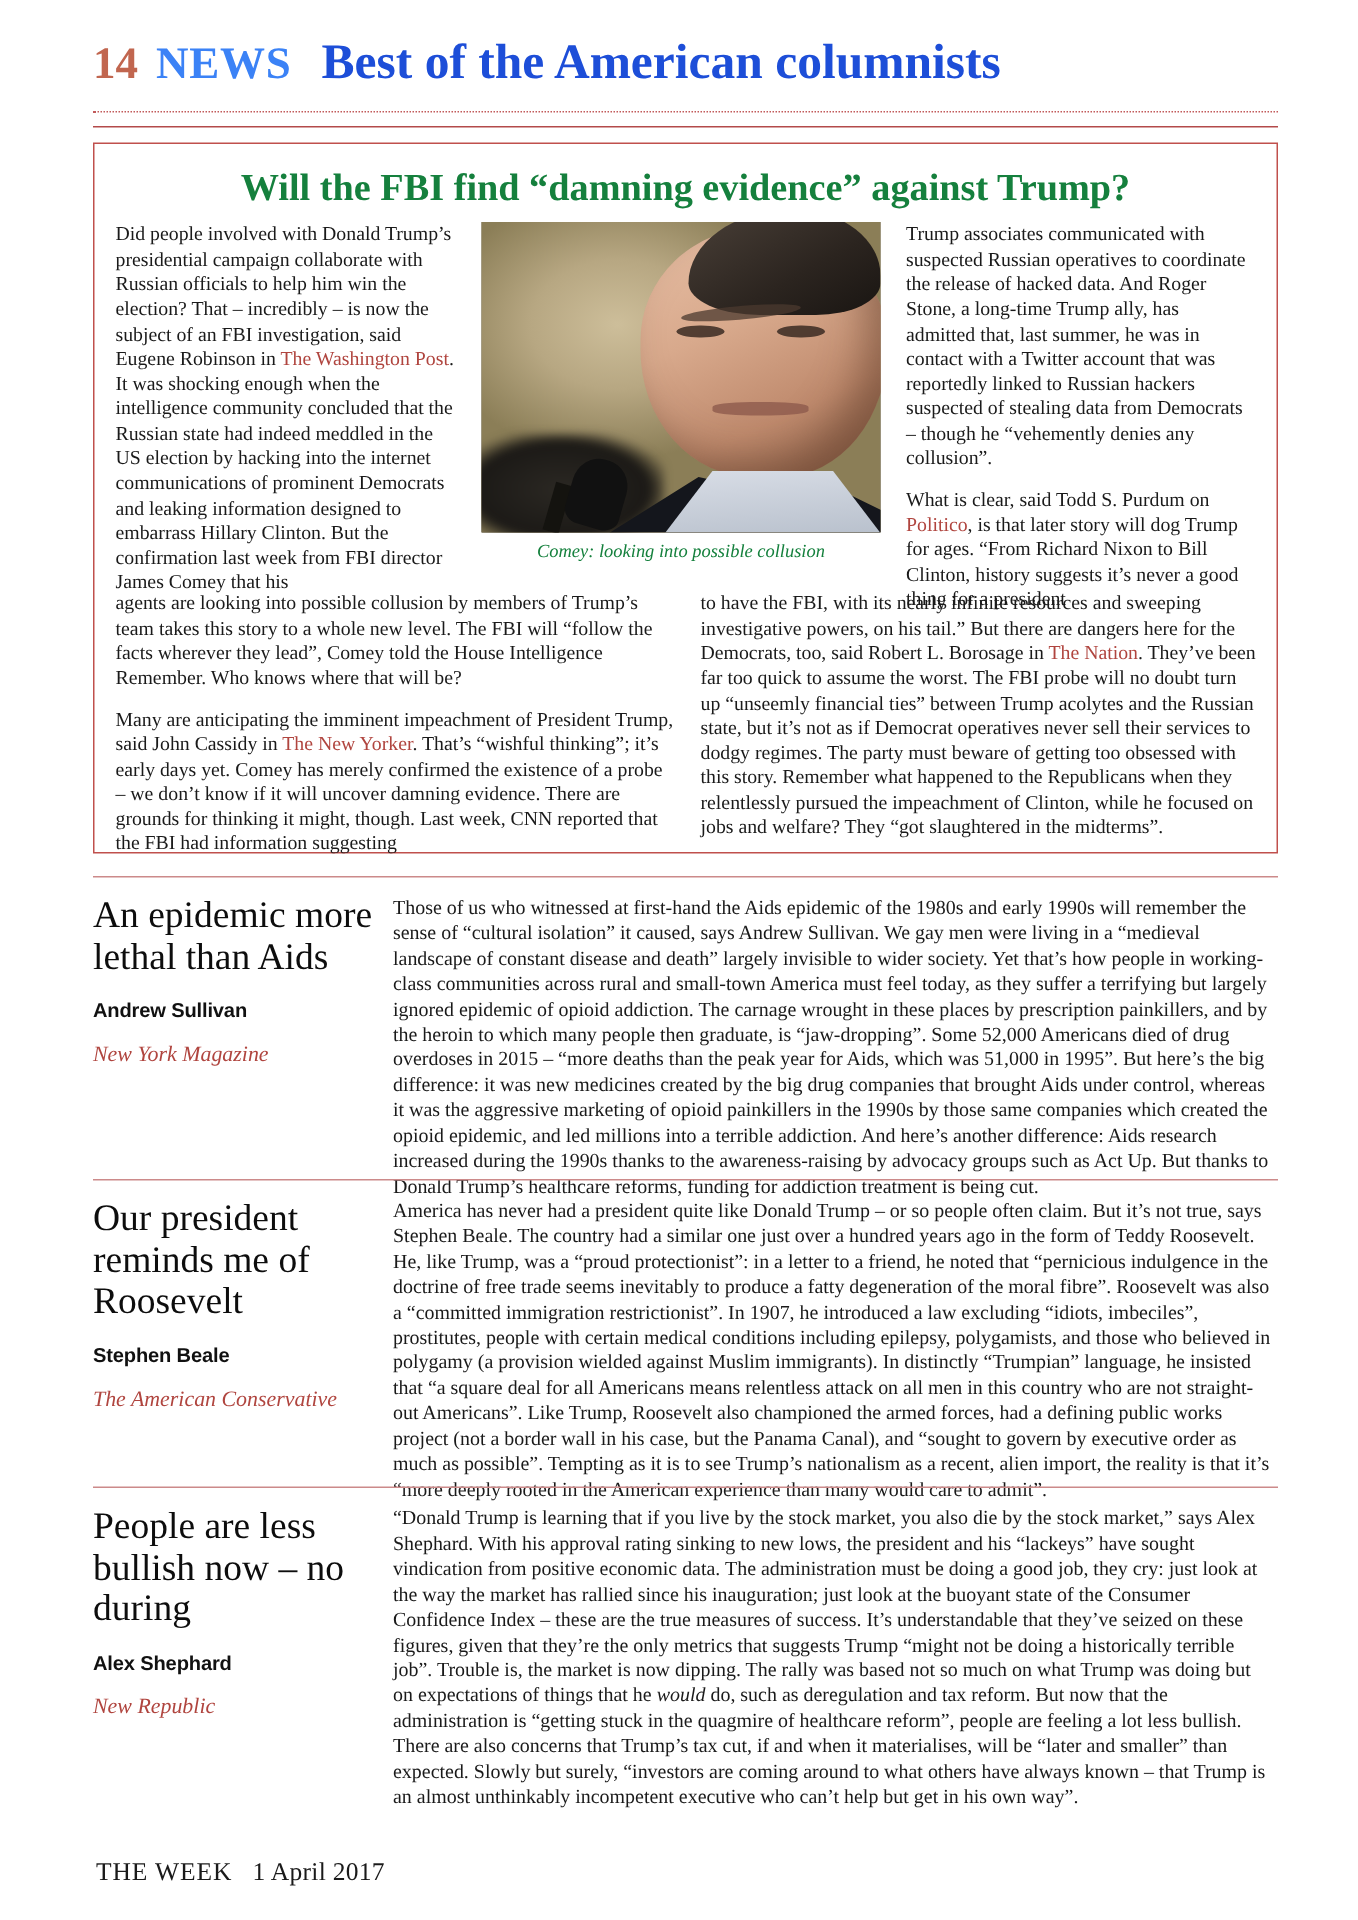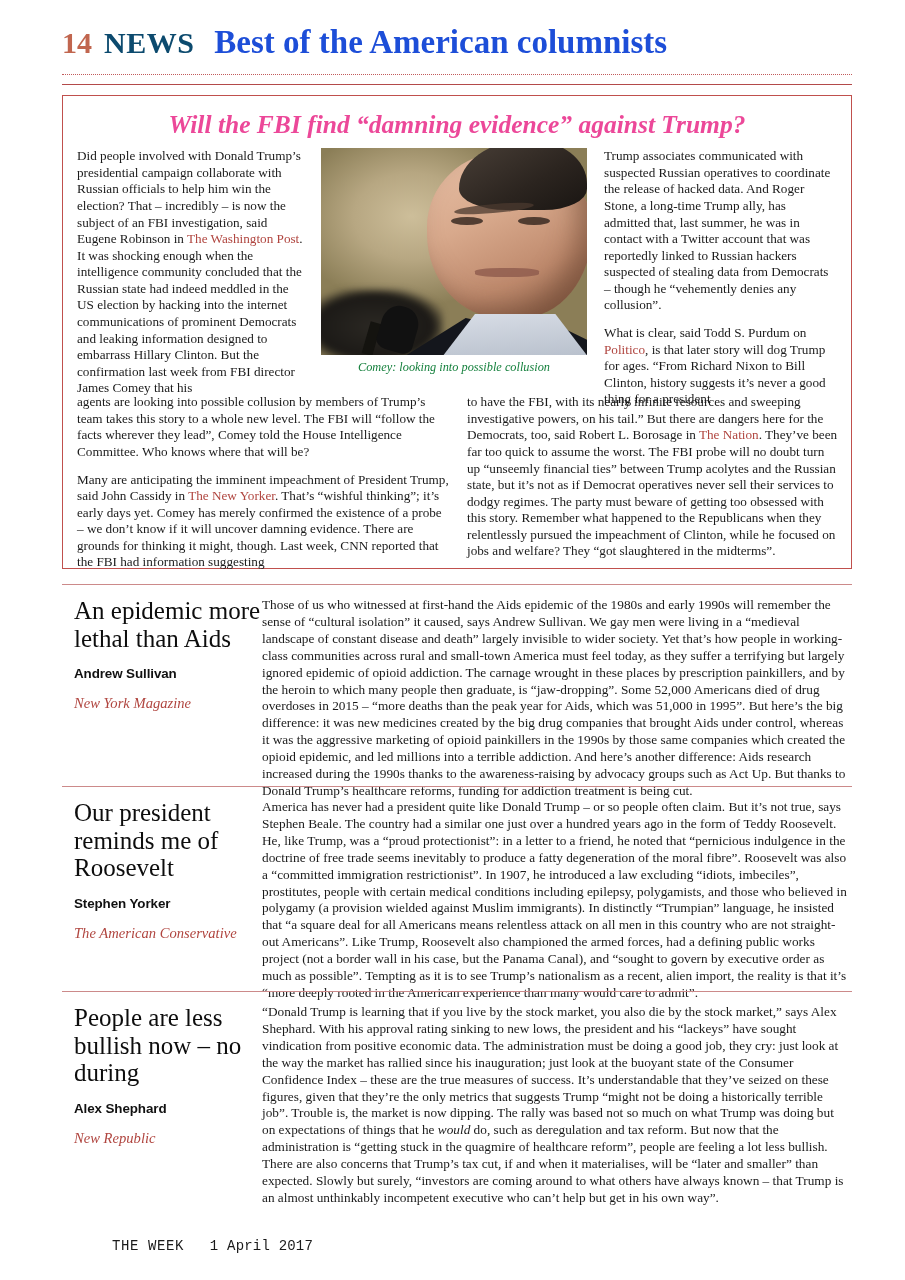--- a/index.html
+++ b/index.html
@@ -39,21 +39,21 @@
     font-size: 30px;
     font-weight: 700;
     color: #c1664f;
     letter-spacing: 0px;
     line-height: 1;
   }
   .folio-section {
     font-family: "Liberation Serif", serif;
     font-size: 30px;
     font-weight: 700;
-    color: #0c4a6e;
+    color: #3b82f6;
     letter-spacing: 0.5px;
     line-height: 1;
   }
   .masthead-title {
     font-family: "Liberation Serif", serif;
     font-size: 33px;
     font-weight: 700;
     color: #1d4ed8;
     line-height: 1;
     margin-left: 8px;
@@ -85,24 +85,23 @@
     height: 474px;
     border: 1.3px solid #c0504d;
     box-sizing: border-box;
     padding: 10px 14px 8px 14px;
   }
   .lead-headline {
     text-align: center;
     font-family: "Liberation Serif", serif;
     font-size: 25.5px;
     font-weight: 700;
-    color: #ec4899;
+    color: #15803d;
     line-height: 1.15;
     margin: 4px 0 9px 0;
-    font-style: italic;
   }
   .lead-body {
     position: relative;
     height: 420px;
   }
   .lead-col {
     position: absolute;
     top: 0;
     width: 228px;
     font-size: 13.2px;
@@ -250,21 +249,20 @@
     height: 0;
   }
   .sec-inner {
     position: relative;
   }
   .sec-left {
     position: absolute;
     left: 0;
     top: 0;
     width: 190px;
-    margin-left: 12px;
   }
   .sec-title {
     font-family: "Liberation Serif", serif;
     font-size: 25px;
     font-weight: 400;
     line-height: 1.1;
     color: #0d0d0d;
     margin: 0 0 14px 0;
   }
   .sec-author {
@@ -291,25 +289,24 @@
     line-height: 1.272;
     text-align: left;
   }
   .sec-body p { margin: 0; }
 
   
   .footer {
     position: absolute;
     left: 64px;
     top: 1238px;
-    font-family: Liberation Mono, monospace;
-    font-size: 14px;
+    font-family: Liberation Serif, serif;
+    font-size: 17px;
     color: #1a1a1a;
     letter-spacing: 0.2px;
-    margin-left: 48px;
   }
   .footer .fw { letter-spacing: 0.6px; }
 </style>
 </head>
 <body>
 
 <div class="page">
 
   <div class="masthead">
     <span class="folio-num">14</span>
@@ -346,21 +343,21 @@
         <div class="photo-caption">Comey: looking into possible collusion</div>
       </div>
 
       <div class="lead-col lead-col-right">
         <p style="margin-bottom:11px;">Trump associates communicated with suspected Russian operatives to coordinate the release of hacked data. And Roger Stone, a long-time Trump ally, has admitted that, last summer, he was in contact with a Twitter account that was reportedly linked to Russian hackers suspected of stealing data from Democrats – though he “vehemently denies any collusion”.</p>
         <p><span>What is clear, said Todd S. Purdum on </span><span class="src">Politico</span><span>, is that later story will dog Trump for ages. “From Richard Nixon to Bill Clinton, history suggests it’s never a good thing for a president</span></p>
       </div>
 
       <div class="lead-full">
         <div style="position:absolute;left:0;top:0;width:372px;">
-          <p>agents are looking into possible collusion by members of Trump’s team takes this story to a whole new level. The FBI will “follow the facts wherever they lead”, Comey told the House Intelligence Committee. Who knows where that will be?</p>
+          <p>agents are looking into possible collusion by members of Trump’s team takes this story to a whole new level. The FBI will “follow the facts wherever they lead”, Comey told the House Intelligence Remember. Who knows where that will be?</p>
           <p><span>Many are anticipating the imminent impeachment of President Trump, said John Cassidy in </span><span class="src">The New Yorker</span><span>. That’s “wishful thinking”; it’s early days yet. Comey has merely confirmed the existence of a probe – we don’t know if it will uncover damning evidence. There are grounds for thinking it might, though. Last week, CNN reported that the FBI had information suggesting</span></p>
         </div>
         <div style="position:absolute;left:390px;top:0;width:372px;">
           <p><span>to have the FBI, with its nearly infinite resources and sweeping investigative powers, on his tail.” But there are dangers here for the Democrats, too, said Robert L. Borosage in </span><span class="src">The Nation</span><span>. They’ve been far too quick to assume the worst. The FBI probe will no doubt turn up “unseemly financial ties” between Trump acolytes and the Russian state, but it’s not as if Democrat operatives never sell their services to dodgy regimes. The party must beware of getting too obsessed with this story. Remember what happened to the Republicans when they relentlessly pursued the impeachment of Clinton, while he focused on jobs and welfare? They “got slaughtered in the midterms”.</span></p>
         </div>
       </div>
 
     </div>
   </div>
 
@@ -376,21 +373,21 @@
         <p>Those of us who witnessed at first-hand the Aids epidemic of the 1980s and early 1990s will remember the sense of “cultural isolation” it caused, says Andrew Sullivan. We gay men were living in a “medieval landscape of constant disease and death” largely invisible to wider society. Yet that’s how people in working-class communities across rural and small-town America must feel today, as they suffer a terrifying but largely ignored epidemic of opioid addiction. The carnage wrought in these places by prescription painkillers, and by the heroin to which many people then graduate, is “jaw-dropping”. Some 52,000 Americans died of drug overdoses in 2015 – “more deaths than the peak year for Aids, which was 51,000 in 1995”. But here’s the big difference: it was new medicines created by the big drug companies that brought Aids under control, whereas it was the aggressive marketing of opioid painkillers in the 1990s by those same companies which created the opioid epidemic, and led millions into a terrible addiction. And here’s another difference: Aids research increased during the 1990s thanks to the awareness-raising by advocacy groups such as Act Up. But thanks to Donald Trump’s healthcare reforms, funding for addiction treatment is being cut.</p>
       </div>
     </div>
   </div>
 
   <div class="section-rule" style="top:786px;"></div>
   <div class="section" style="top:799px; height:190px;">
     <div class="sec-inner">
       <div class="sec-left">
         <h2 class="sec-title">Our president reminds me of Roosevelt</h2>
-        <div class="sec-author">Stephen Yorker</div>
+        <div class="sec-author">Stephen Beale</div>
         <div class="sec-pub">The American Conservative</div>
       </div>
       <div class="sec-body">
         <p>America has never had a president quite like Donald Trump – or so people often claim. But it’s not true, says Stephen Beale. The country had a similar one just over a hundred years ago in the form of Teddy Roosevelt. He, like Trump, was a “proud protectionist”: in a letter to a friend, he noted that “pernicious indulgence in the doctrine of free trade seems inevitably to produce a fatty degeneration of the moral fibre”. Roosevelt was also a “committed immigration restrictionist”. In 1907, he introduced a law excluding “idiots, imbeciles”, prostitutes, people with certain medical conditions including epilepsy, polygamists, and those who believed in polygamy (a provision wielded against Muslim immigrants). In distinctly “Trumpian” language, he insisted that “a square deal for all Americans means relentless attack on all men in this country who are not straight-out Americans”. Like Trump, Roosevelt also championed the armed forces, had a defining public works project (not a border wall in his case, but the Panama Canal), and “sought to govern by executive order as much as possible”. Tempting as it is to see Trump’s nationalism as a recent, alien import, the reality is that it’s “more deeply rooted in the American experience than many would care to admit”.</p>
       </div>
     </div>
   </div>
 
   <div class="section-rule" style="top:991px;"></div>
   <div class="section" style="top:1004px; height:200px;">

